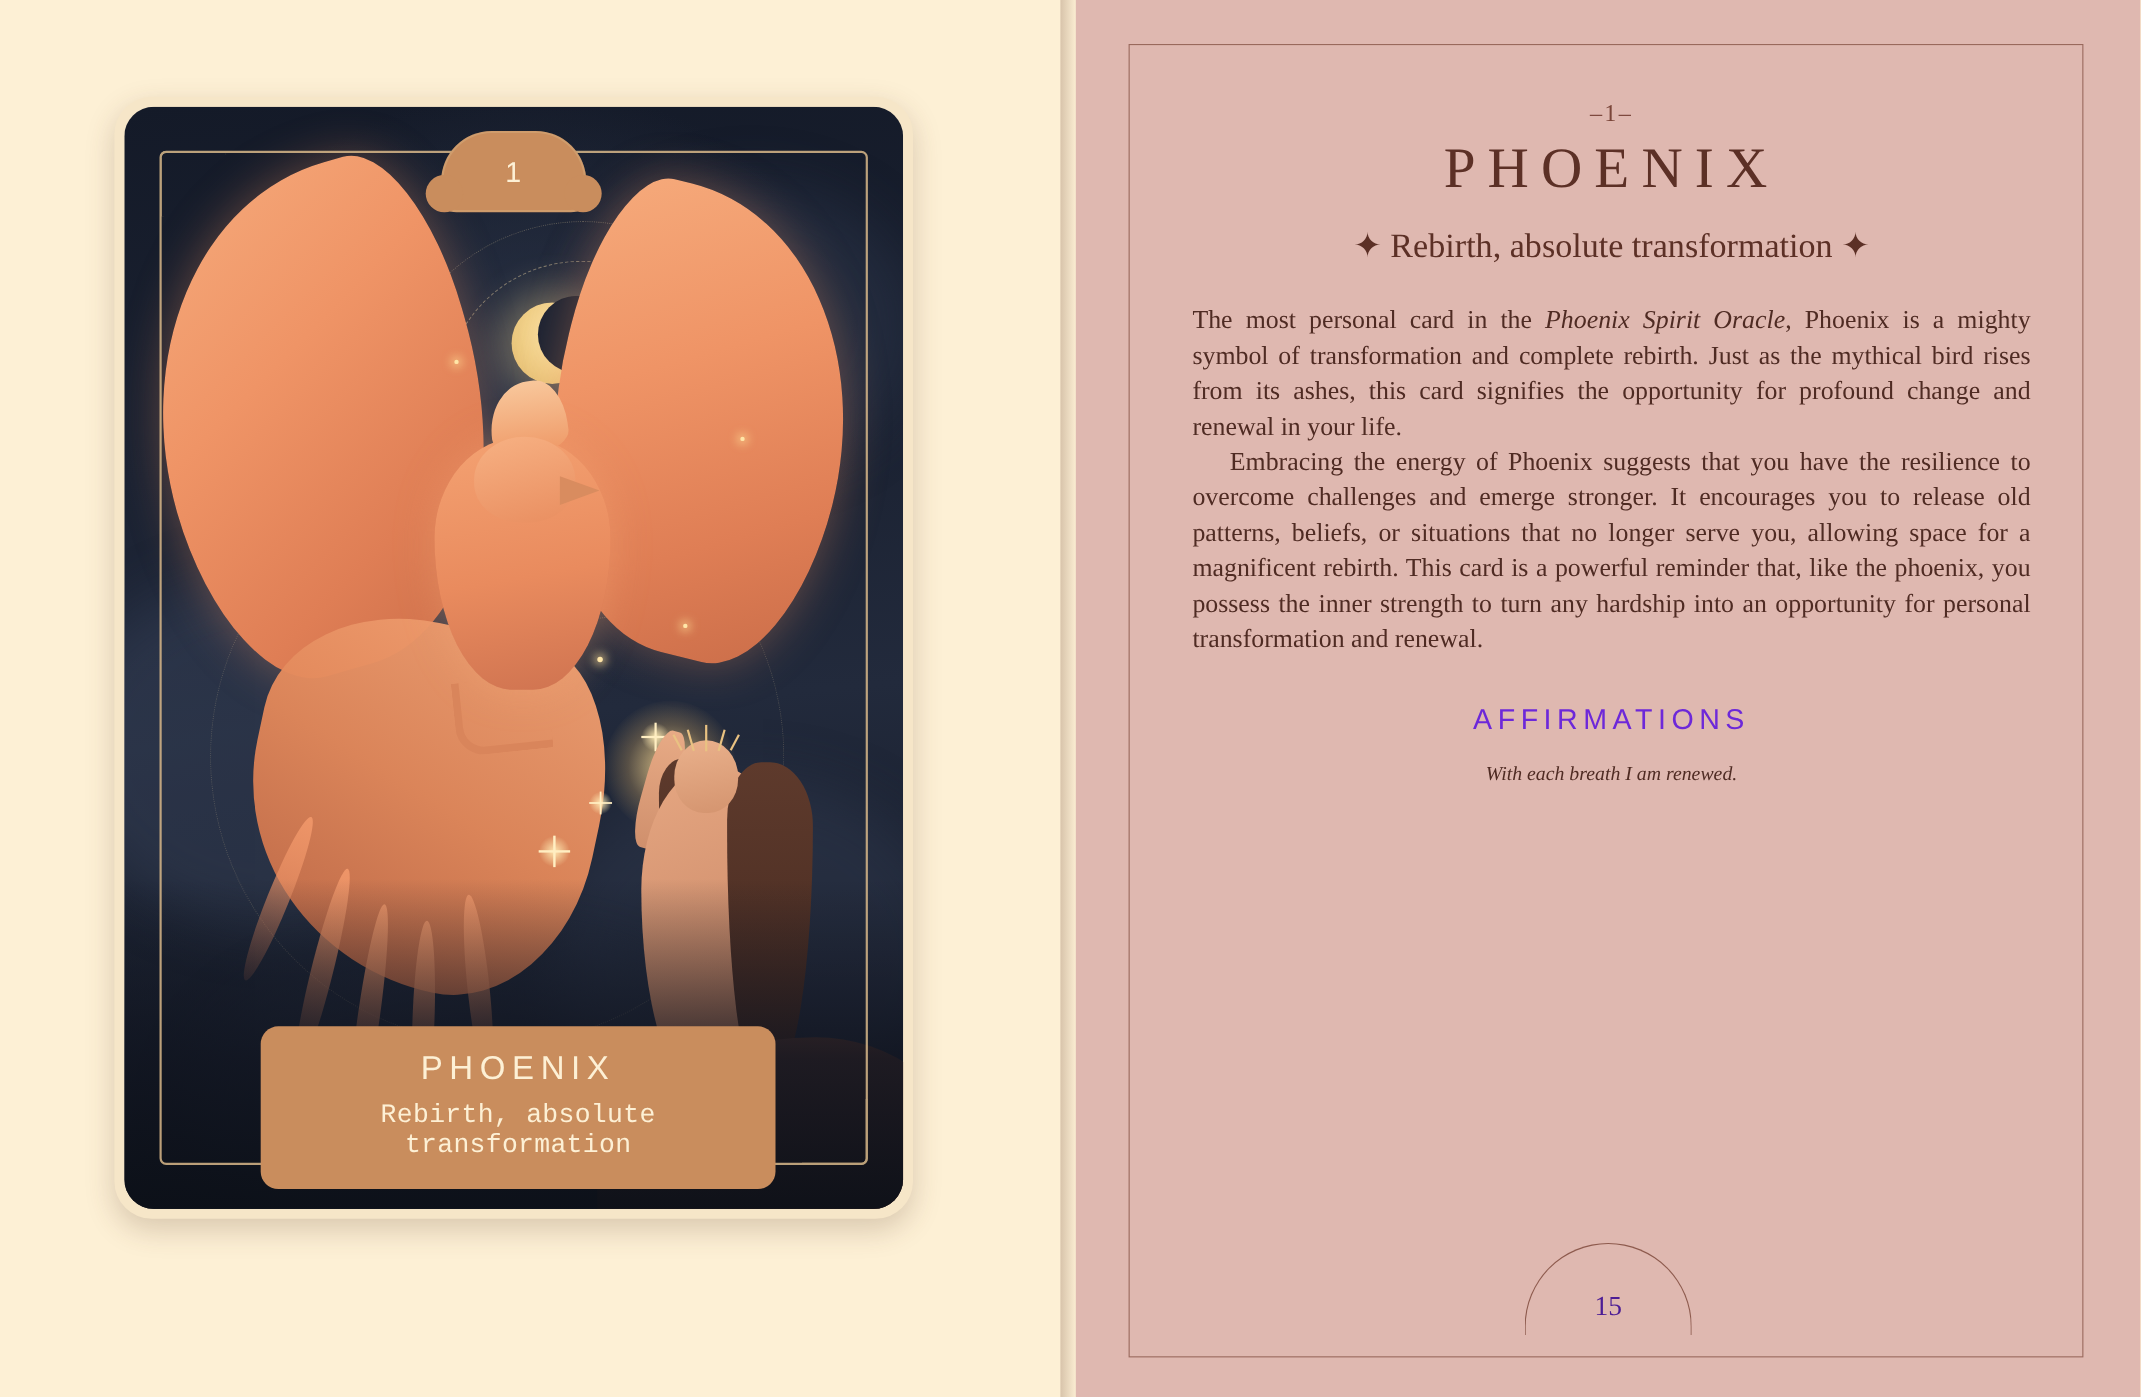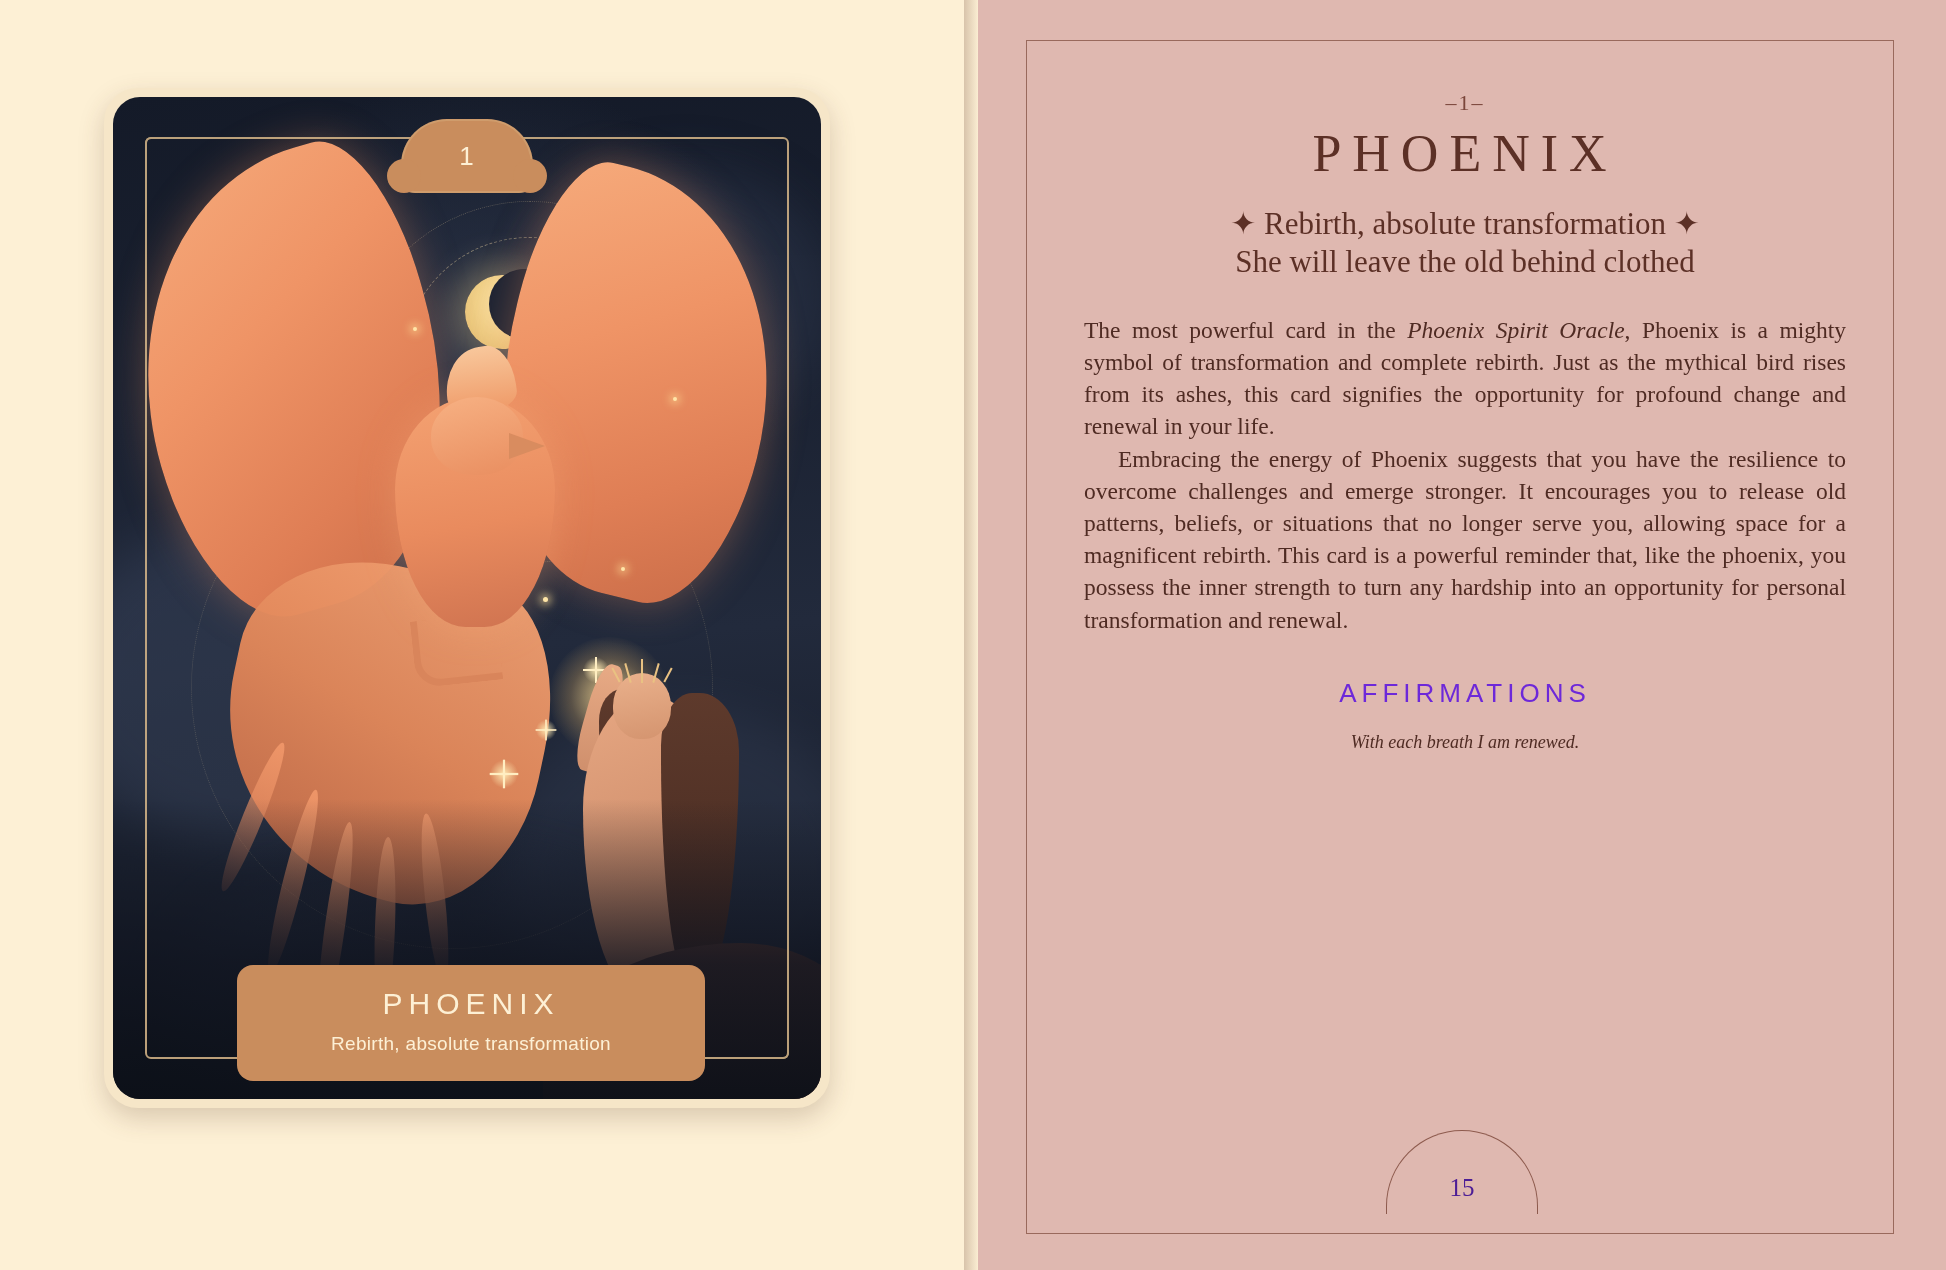--- a/index.html
+++ b/index.html
@@ -334,22 +334,23 @@
     text-align: center;
     color: #fdf0d5;
     font-family: "Liberation Sans", sans-serif;
   }
   .card-plate .t {
     font-size: 30px;
     letter-spacing: 6px;
   }
   .card-plate .s {
     margin-top: 12px;
-    font-size: 19px;
+    font-size: 24px;
     letter-spacing: 0.3px;
+    font-family: Liberation Mono, monospace;
   }
 
   
   .right-page {
     width: 968px;
     height: 1270px;
     background: #dfb8b0;
     flex: none;
     position: relative;
     padding: 0;
@@ -528,25 +529,24 @@
   <div class="right-page">
     <div class="gutter" style="left:-14px;"></div>
     <div class="right-border"></div>
 
     <div class="content">
       <div class="card-index">–1–</div>
       <div class="page-title">PHOENIX</div>
 
       <div class="keywords">
         <span class="line1">✦ Rebirth, absolute transformation ✦</span>
-        <span class="line2">She will leave the old behind clothed</span>
       </div>
 
       <div class="body-copy">
-        <p><span>The most powerful card in the </span><em>Phoenix Spirit Oracle</em><span>, Phoenix is a mighty symbol of transformation and complete rebirth. Just as the mythical bird rises from its ashes, this card signifies the opportunity for profound change and renewal in your life.</span></p>
+        <p><span>The most personal card in the </span><em>Phoenix Spirit Oracle</em><span>, Phoenix is a mighty symbol of transformation and complete rebirth. Just as the mythical bird rises from its ashes, this card signifies the opportunity for profound change and renewal in your life.</span></p>
         <p>Embracing the energy of Phoenix suggests that you have the resilience to overcome challenges and emerge stronger. It encourages you to release old patterns, beliefs, or situations that no longer serve you, allowing space for a magnificent rebirth. This card is a powerful reminder that, like the phoenix, you possess the inner strength to turn any hardship into an opportunity for personal transformation and renewal.</p>
       </div>
 
       <div class="affirm-title">AFFIRMATIONS</div>
       <div class="affirm">With each breath I am renewed.</div>
     </div>
 
     <div class="page-number-cloud">15</div>
   </div>
 

